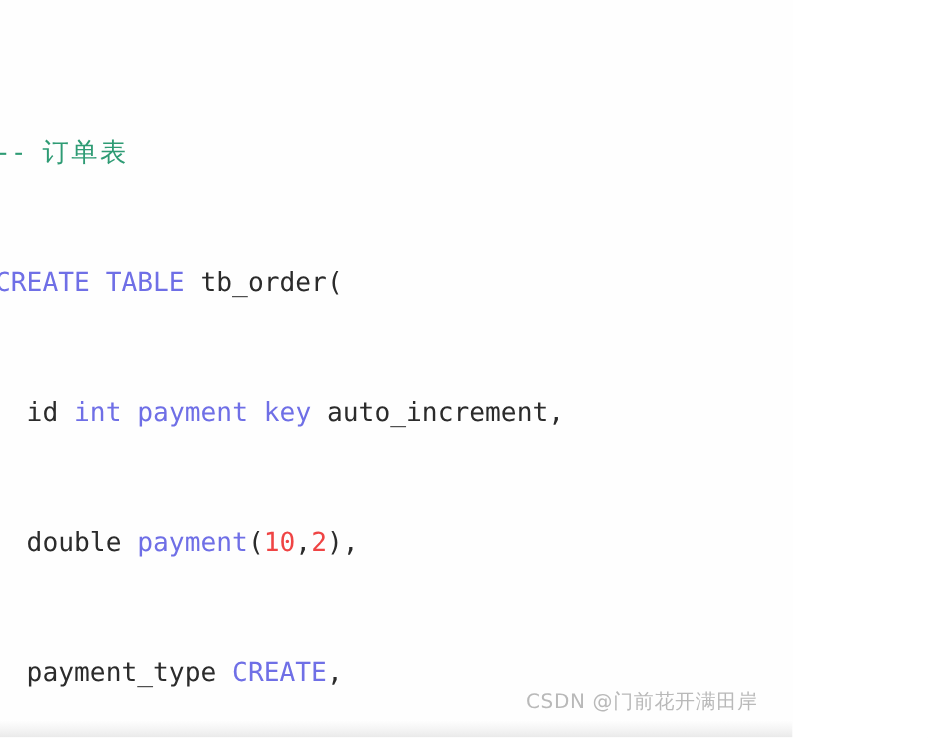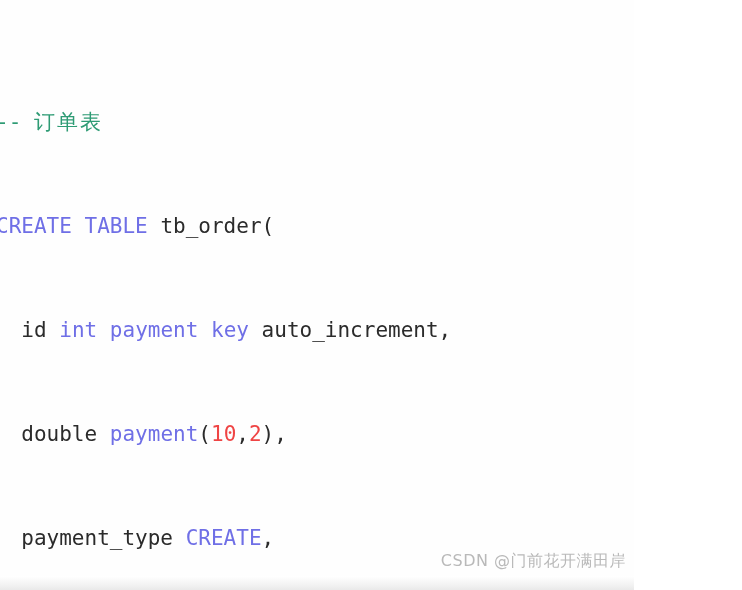--- a/index.html
+++ b/index.html
@@ -49,21 +49,21 @@
   .punct{ color: #2b2b2b; }
 
   
   .cjk {
     font-family: "DejaVu Sans", "Liberation Sans", sans-serif;
     letter-spacing: 2px;
   }
 
   #watermark {
     position: absolute;
-    right: 8px;
+    right: 28px;
     bottom: 18px;
     font-family: "DejaVu Sans", "Liberation Sans", sans-serif;
     font-size: 16px;
     color: #b9b9b9;
     letter-spacing: 0.5px;
     white-space: pre;
   }
 </style>
 </head>
 <body>

